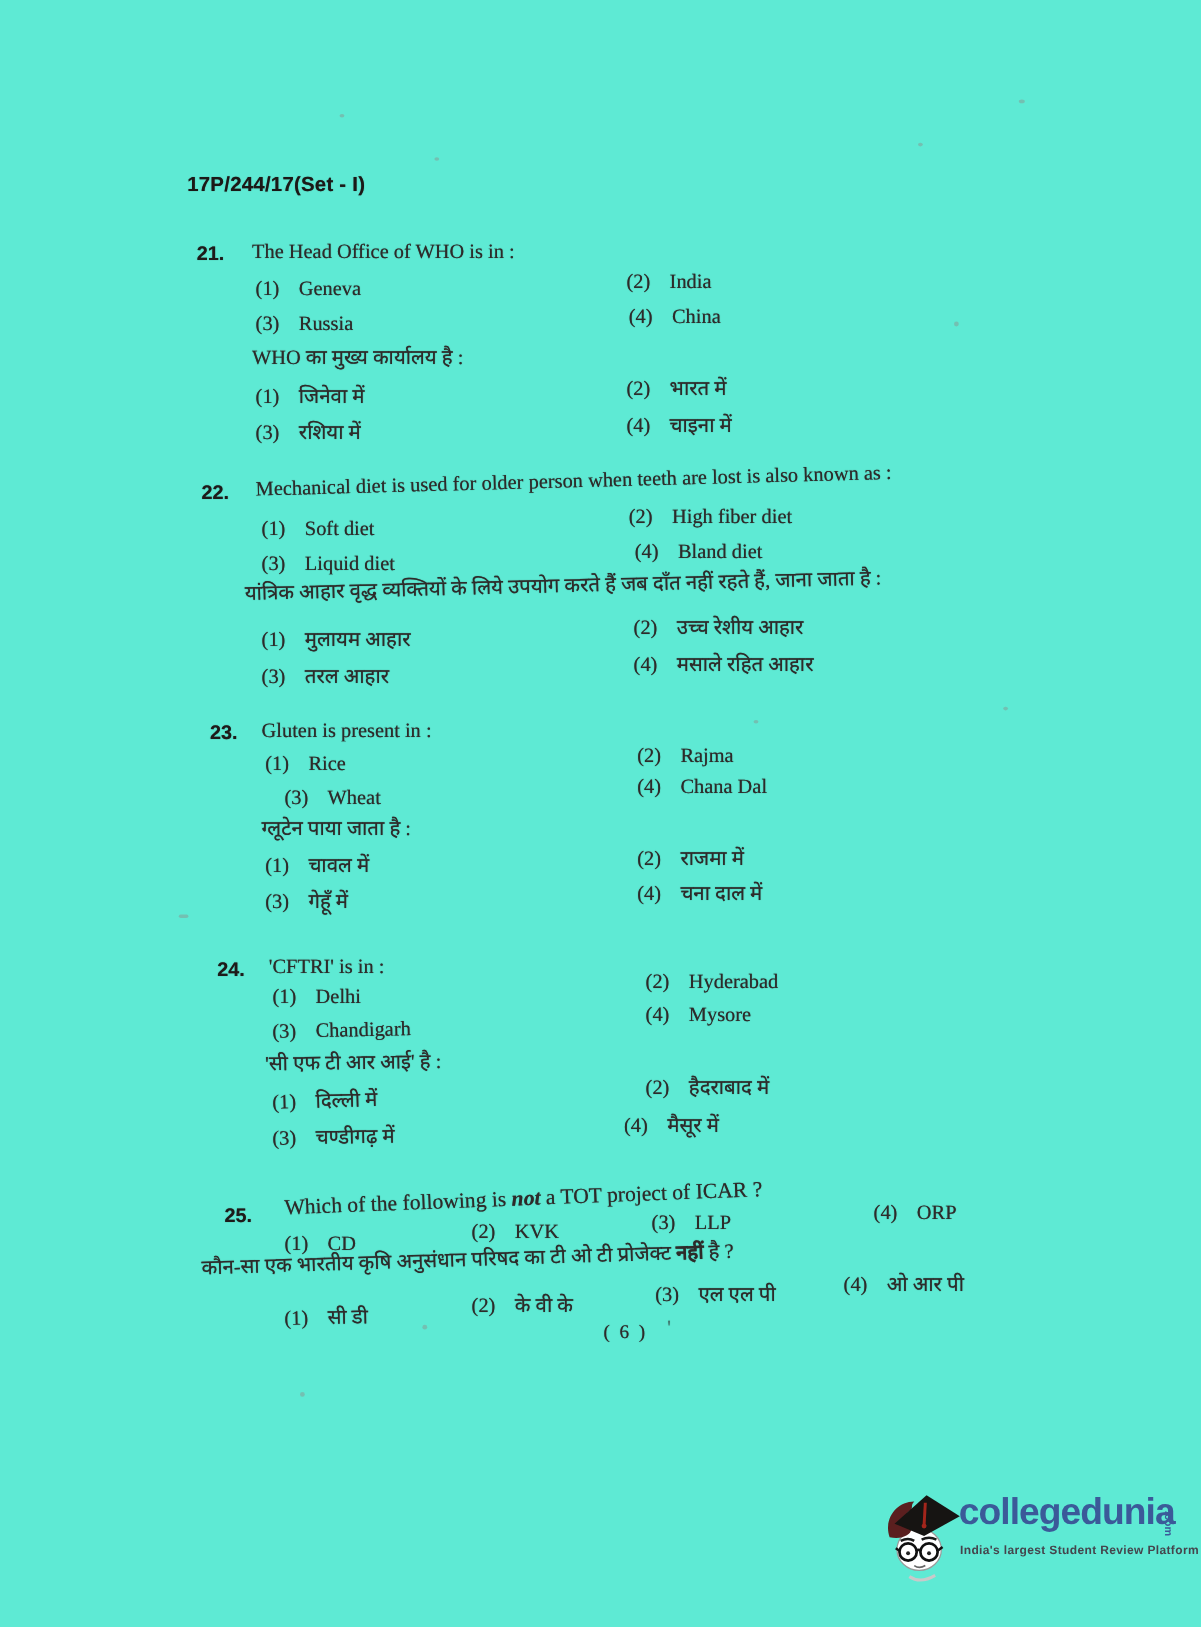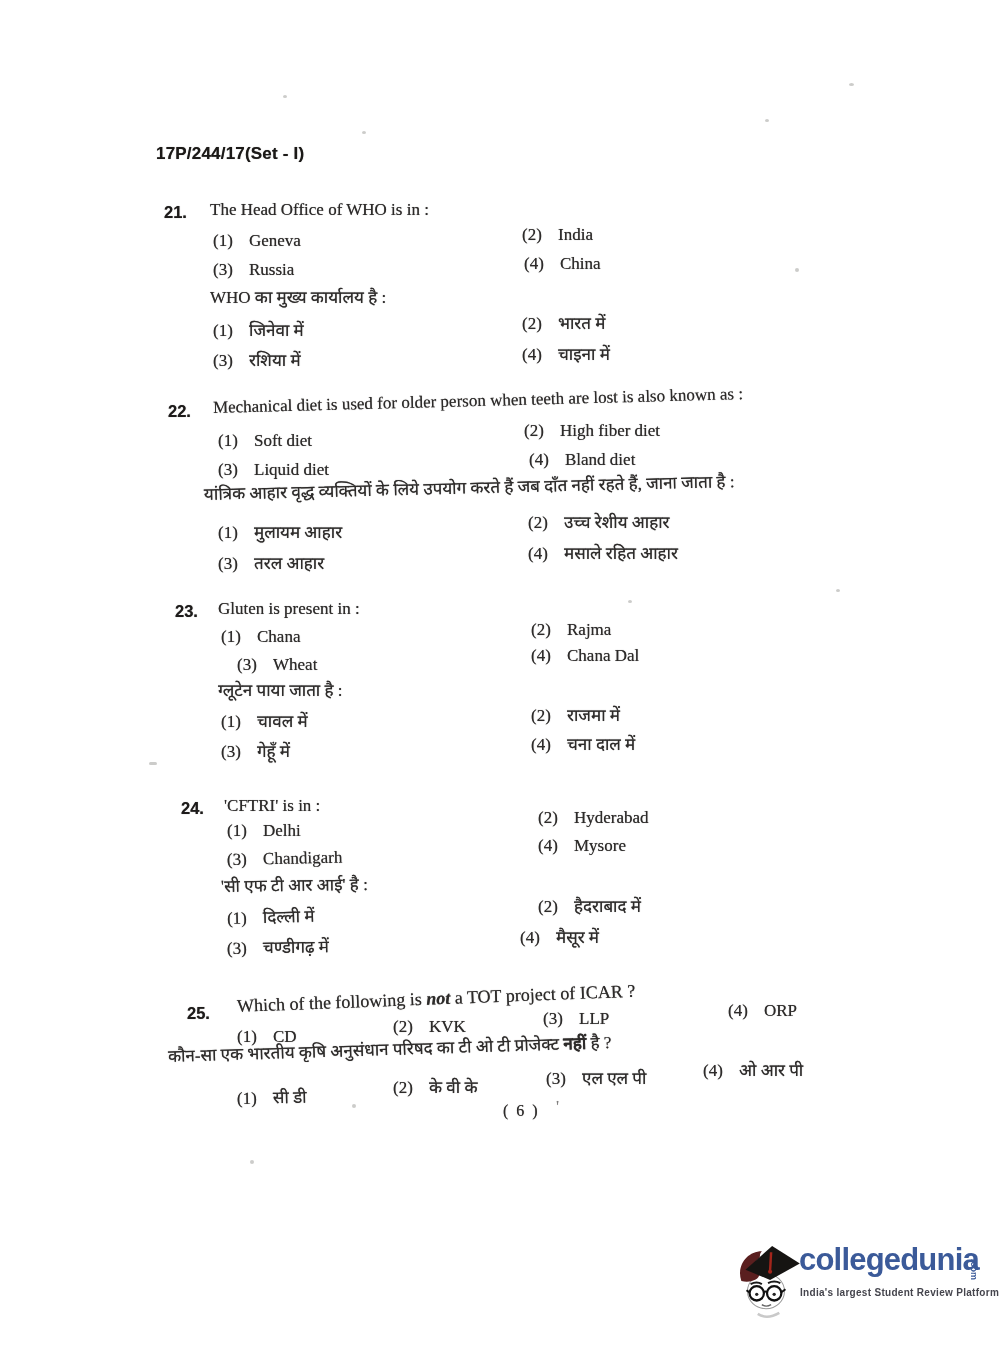--- a/index.html
+++ b/index.html
@@ -1,16 +1,16 @@
 <!DOCTYPE html>
 <html><head>
 <meta charset="utf-8">
 <style>
   html,body{margin:0;padding:0;background:#e8e8e8;}
-  .page{position:relative;width:1001px;height:1356px;background:#ffffff;overflow:hidden;
+  .page{position:relative;width:1001px;height:1356px;background:#5eead4;overflow:hidden;
         font-family:"Liberation Serif",serif;}
   .line{position:absolute;white-space:nowrap;color:#2d2b2a;font-size:17px;line-height:22px;
         text-shadow:0 0 0.7px rgba(40,38,36,0.75);}
   .en{font-family:"Liberation Serif",serif;}
   .hi{font-family:"Liberation Serif","DejaVu Sans",sans-serif;}
   .qnum{font-family:"Liberation Sans",sans-serif;font-weight:700;font-size:16.5px;color:#1d1b1a;}
   .hdr{font-family:"Liberation Sans",sans-serif;font-weight:700;font-size:17px;color:#1b1917;
        letter-spacing:0.2px;}
   .big{font-size:18px;}
   .em{font-weight:700;font-style:italic;}
@@ -60,21 +60,21 @@
     <div class="line hi" style="left:204px;top:484px;transform:rotate(-1.4deg);transform-origin:0 50%">यांत्रिक आहार वृद्ध व्यक्तियों के लिये उपयोग करते हैं जब दाँत नहीं रहते हैं, जाना जाता है :</div>
     <div class="line hi" style="left:218px;top:522px"><span class="on">(1)</span><span>मुलायम आहार</span></div>
     <div class="line hi" style="left:528px;top:512px"><span class="on">(2)</span><span>उच्च रेशीय आहार</span></div>
     <div class="line hi" style="left:218px;top:553px"><span class="on">(3)</span><span>तरल आहार</span></div>
     <div class="line hi" style="left:528px;top:543px"><span class="on">(4)</span><span>मसाले रहित आहार</span></div>
   </div>
 
   <div>
     <div class="line qnum" style="left:175px;top:600px">23.</div>
     <div class="line en" style="left:218px;top:598px">Gluten is present in :</div>
-    <div class="line en" style="left:221px;top:626px"><span class="on">(1)</span><span>Chana</span></div>
+    <div class="line en" style="left:221px;top:626px"><span class="on">(1)</span><span>Rice</span></div>
     <div class="line en" style="left:531px;top:619px"><span class="on">(2)</span><span>Rajma</span></div>
     <div class="line en" style="left:237px;top:654px"><span class="on">(3)</span><span>Wheat</span></div>
     <div class="line en" style="left:531px;top:645px"><span class="on">(4)</span><span>Chana Dal</span></div>
     <div class="line hi" style="left:218px;top:680px">ग्लूटेन पाया जाता है :</div>
     <div class="line hi" style="left:221px;top:711px"><span class="on">(1)</span><span>चावल में</span></div>
     <div class="line hi" style="left:531px;top:705px"><span class="on">(2)</span><span>राजमा में</span></div>
     <div class="line hi" style="left:221px;top:741px"><span class="on">(3)</span><span>गेहूँ में</span></div>
     <div class="line hi" style="left:531px;top:734px"><span class="on">(4)</span><span>चना दाल में</span></div>
   </div>
 

